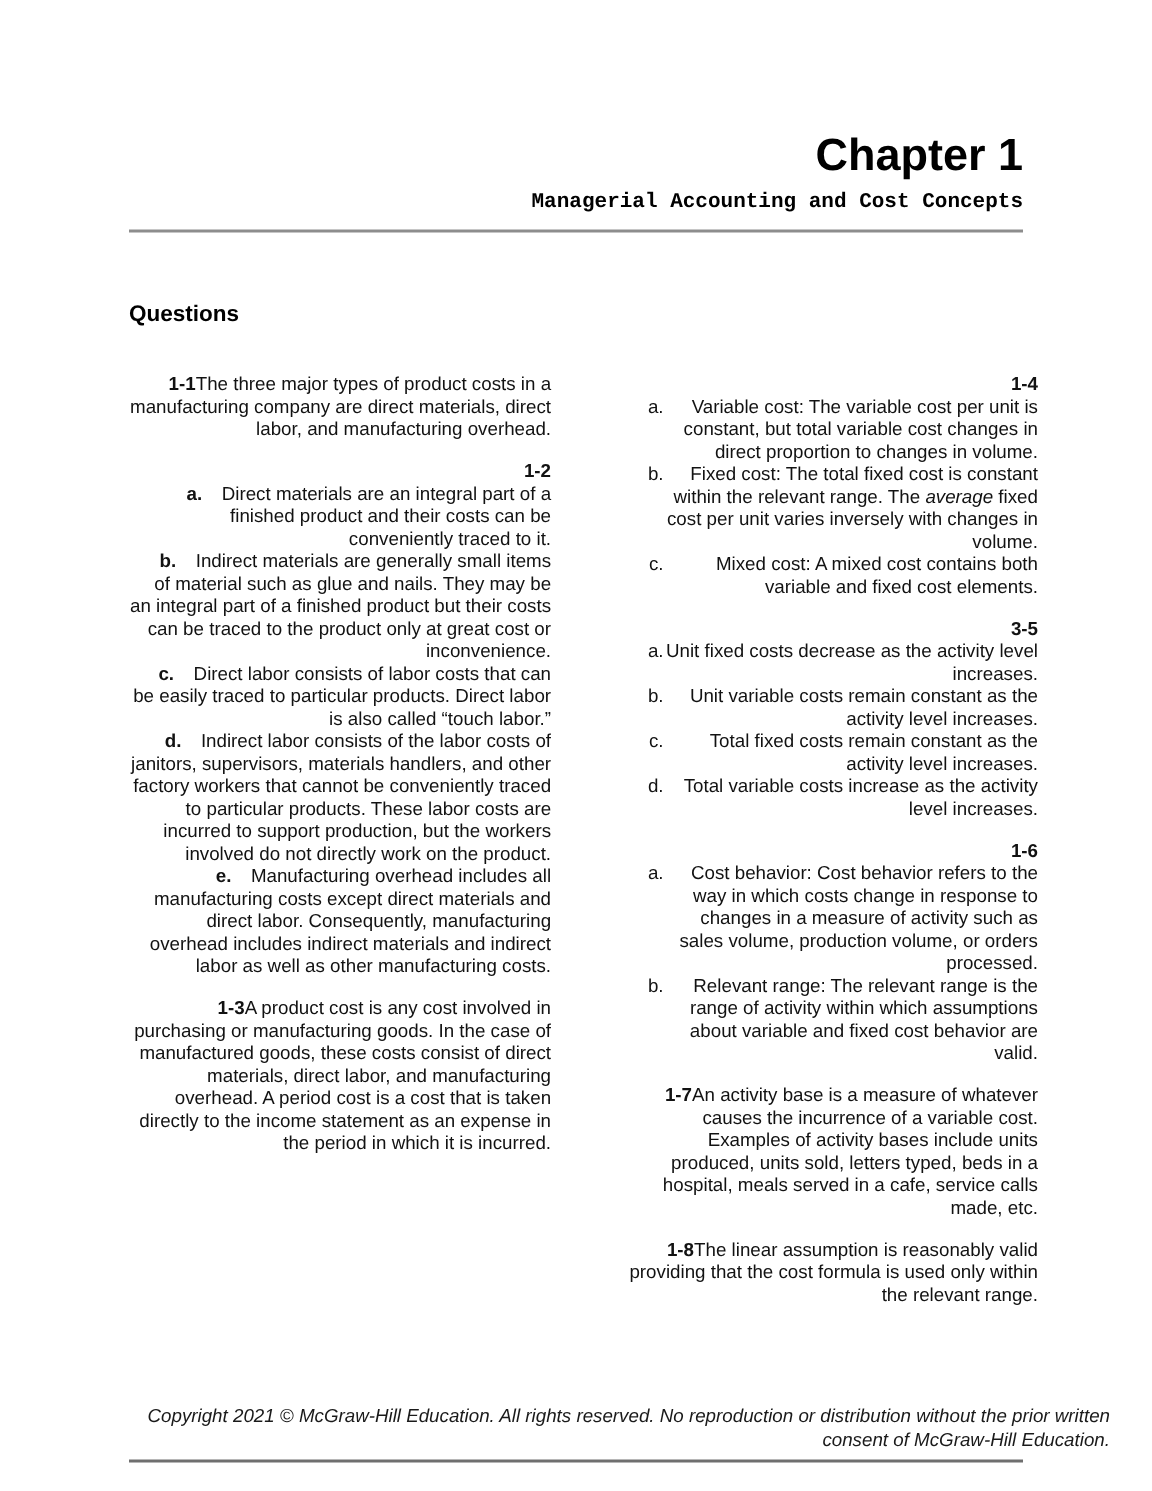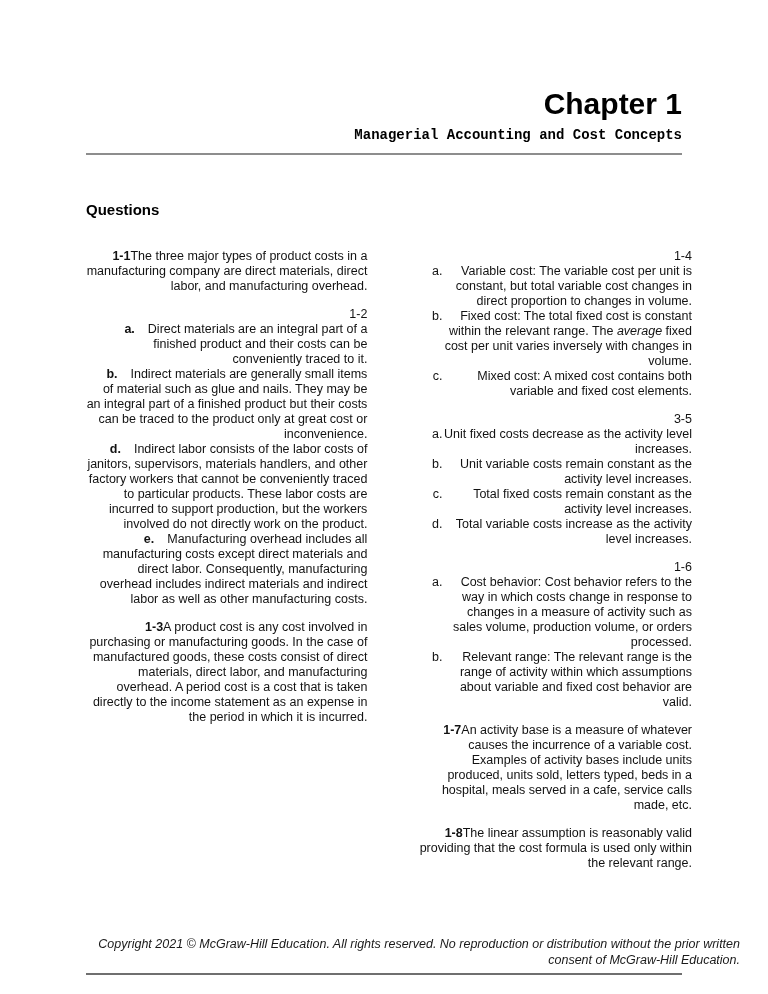--- a/index.html
+++ b/index.html
@@ -29,21 +29,21 @@
   
   .columns {
     position:absolute; left:86px; top:249px; width:606px;
     display:flex; gap:51px;
     font-size:12.5px; line-height:15px;
   }
   .col-left  { width:291px; }
   .col-right { width:283px; }
 
   .qblock { margin-bottom:13px; }
-  .qhead  { font-weight:normal; }
+  .qhead  { font-weight:bold; }
 
   
   .qnum { font-weight:bold; display:inline-block; width:42px; }
 
   
   .indent-item { text-indent:15px; }
   .indent-item .letter { font-weight:bold; padding-right:13px; }
 
   
   .hang-item { display:flex; }
@@ -81,20 +81,21 @@
     <div class="col-left">
 
       <div class="qblock">
         <p><span class="qnum">1-1</span><span>The three major types of product costs in a manufacturing company are direct materials, direct labor, and manufacturing overhead.</span></p>
       </div>
 
       <div class="qblock">
         <p class="qhead">1-2</p>
         <p class="indent-item"><span class="letter">a.</span><span>Direct materials are an integral part of a finished product and their costs can be conveniently traced to it.</span></p>
         <p class="indent-item"><span class="letter">b.</span><span>Indirect materials are generally small items of material such as glue and nails. They may be an integral part of a finished product but their costs can be traced to the product only at great cost or inconvenience.</span></p>
+        <p class="indent-item"><span class="letter">c.</span><span>Direct labor consists of labor costs that can be easily traced to particular products. Direct labor is also called “touch labor.”</span></p>
         <p class="indent-item"><span class="letter">d.</span><span>Indirect labor consists of the labor costs of janitors, supervisors, materials handlers, and other factory workers that cannot be conveniently traced to particular products. These labor costs are incurred to support production, but the workers involved do not directly work on the product.</span></p>
         <p class="indent-item"><span class="letter">e.</span><span>Manufacturing overhead includes all manufacturing costs except direct materials and direct labor. Consequently, manufacturing overhead includes indirect materials and indirect labor as well as other manufacturing costs.</span></p>
       </div>
 
       <div class="qblock">
         <p><span class="qnum">1-3</span><span>A product cost is any cost involved in purchasing or manufacturing goods. In the case of manufactured goods, these costs consist of direct materials, direct labor, and manufacturing overhead. A period cost is a cost that is taken directly to the income statement as an expense in the period in which it is incurred.</span></p>
       </div>
 
     </div>
 

